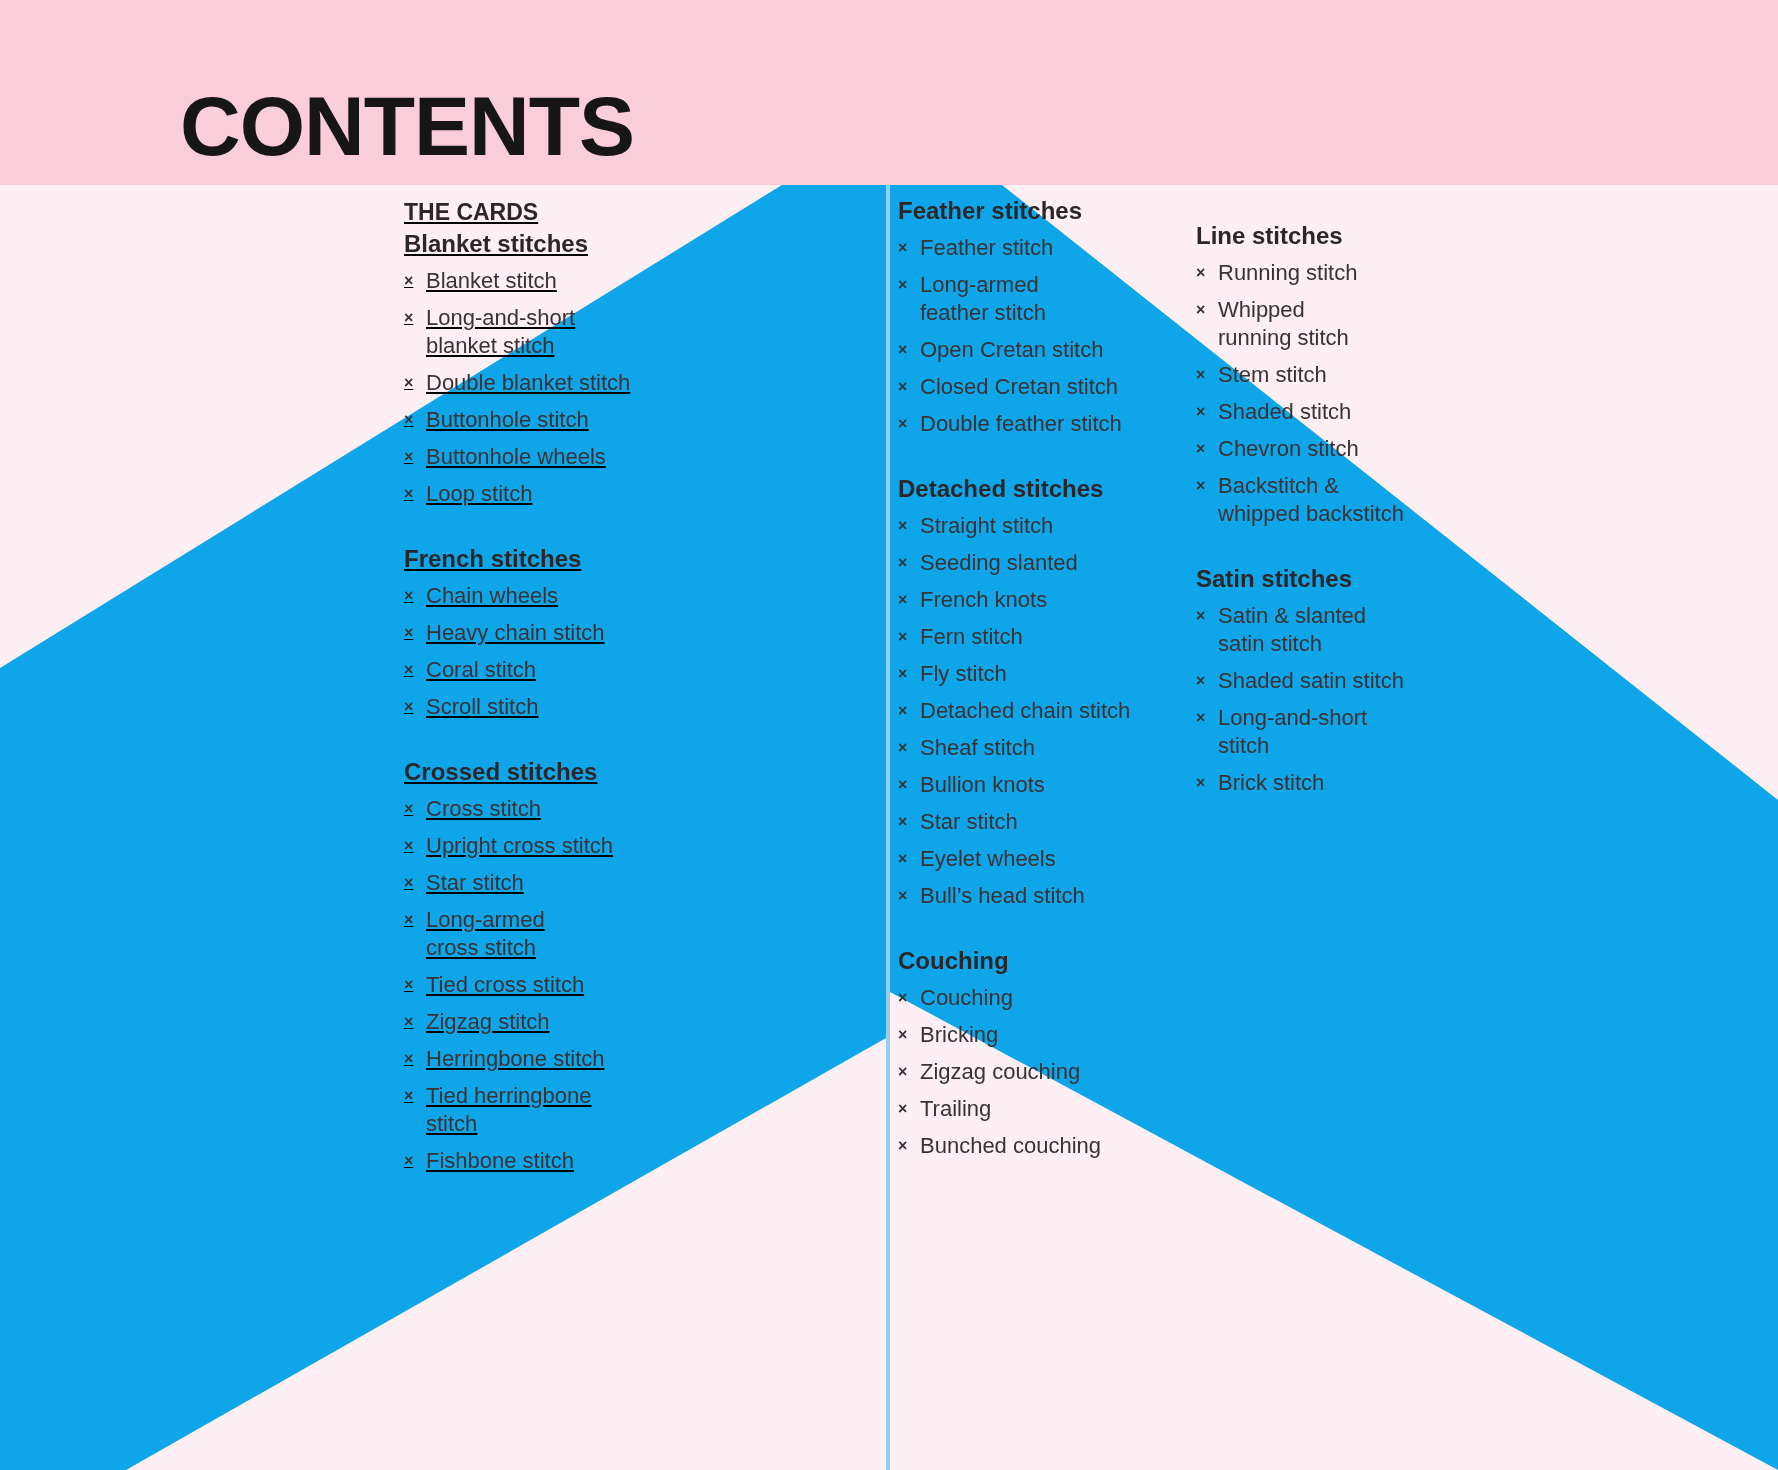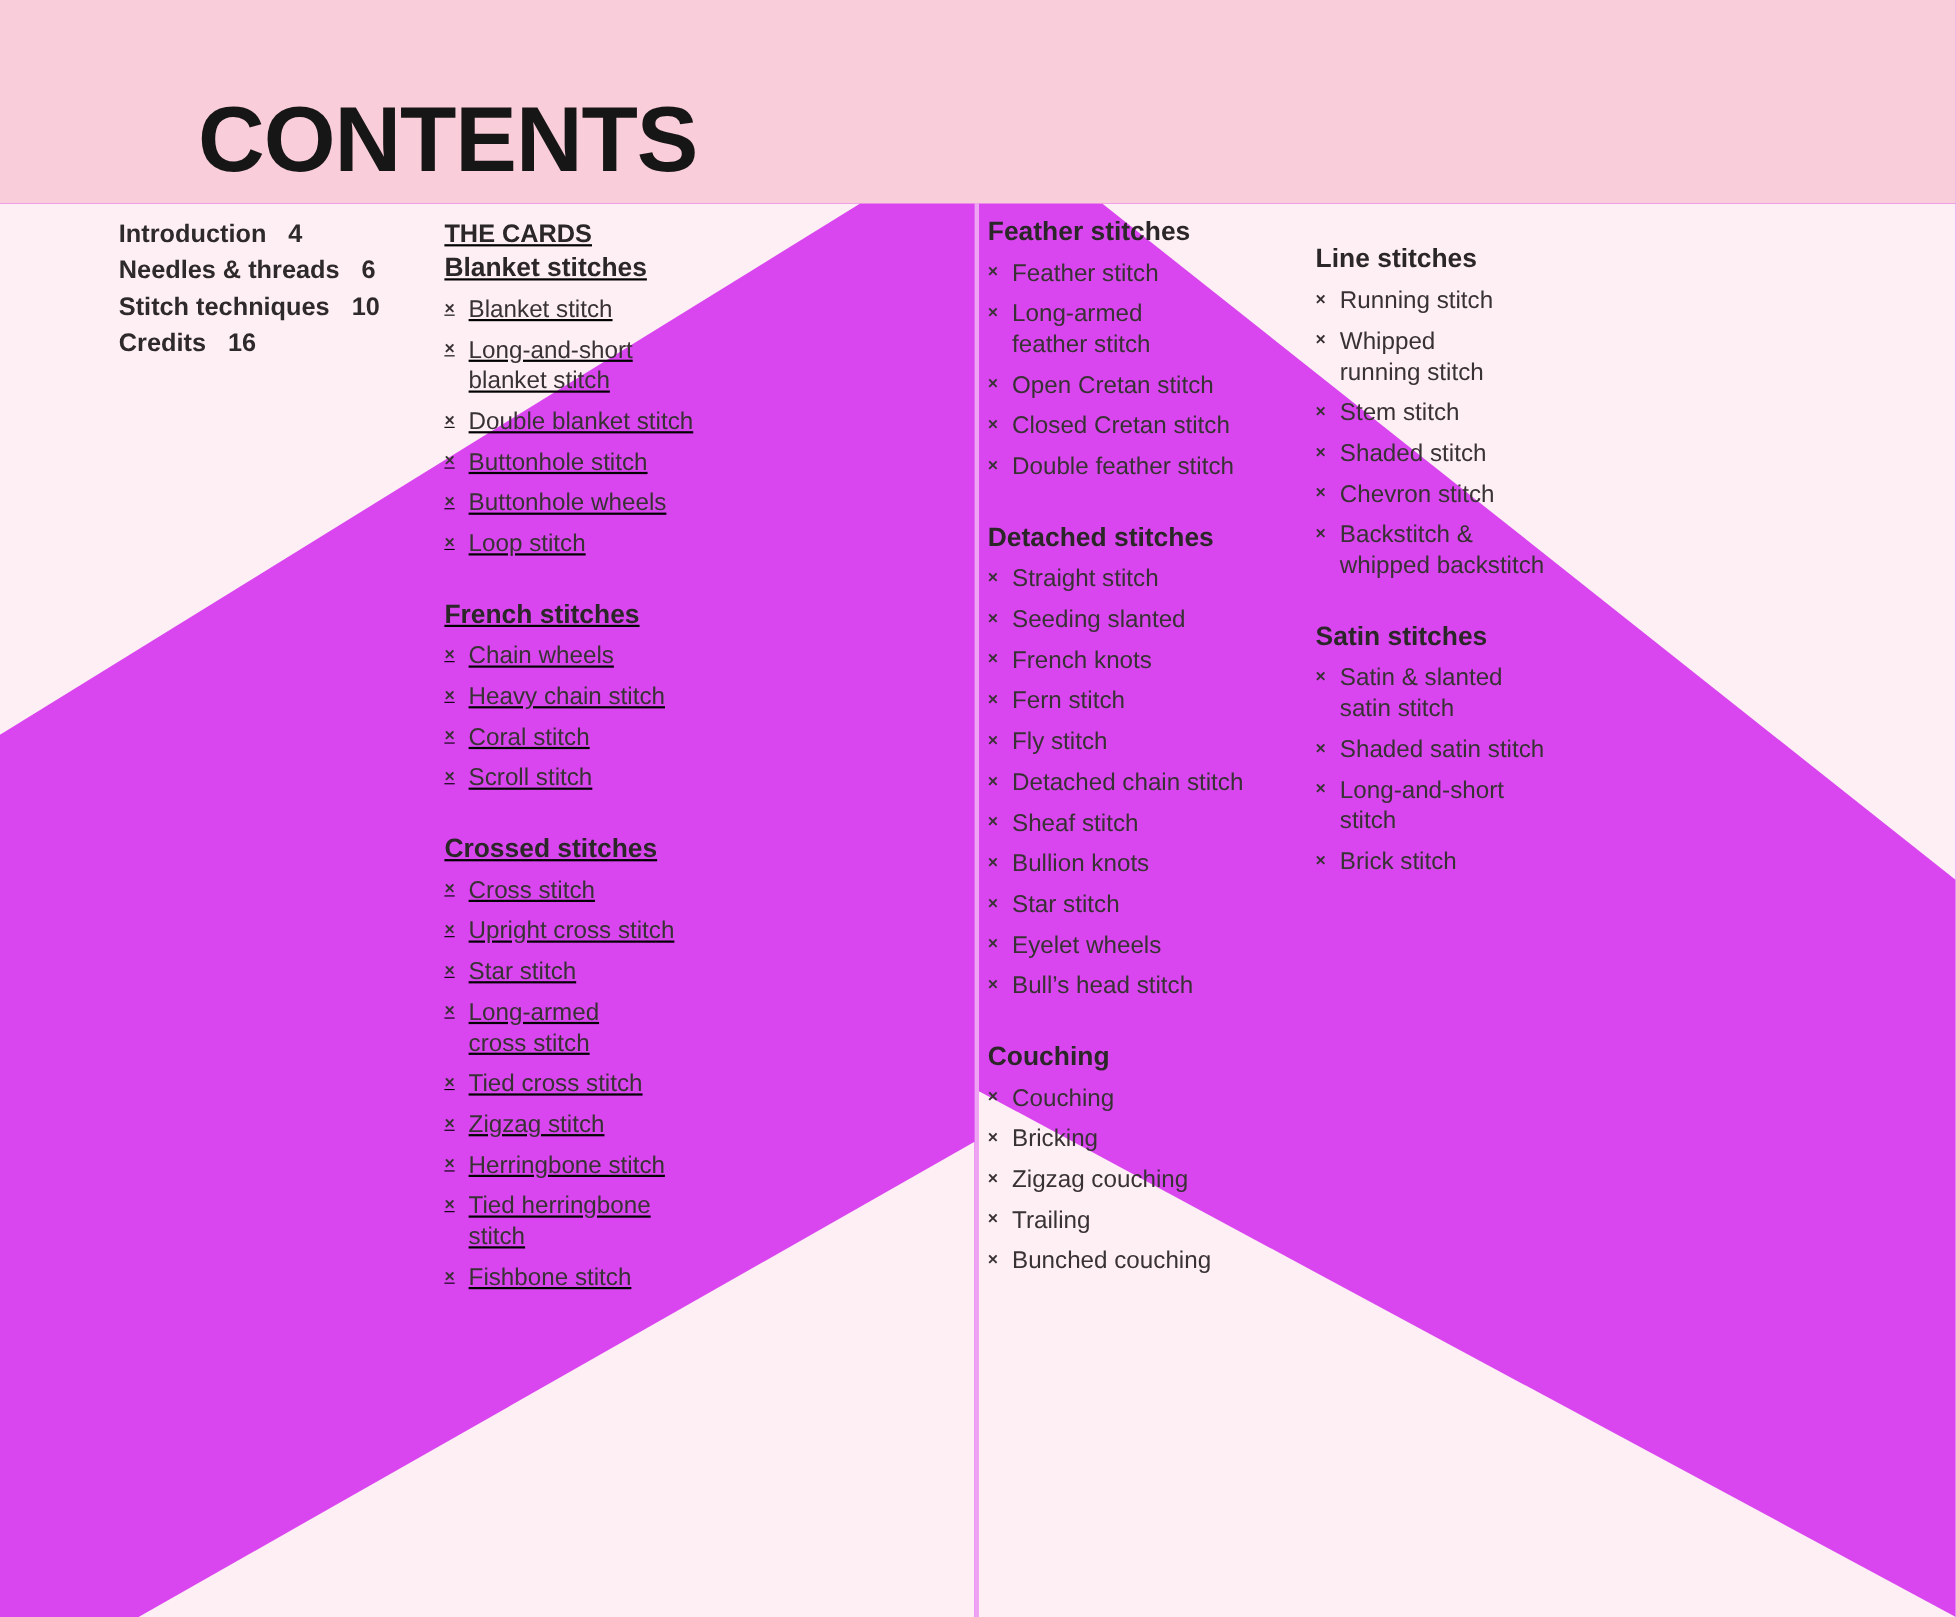--- a/index.html
+++ b/index.html
@@ -4,21 +4,21 @@
 <style>
   html,body{margin:0;padding:0;}
   body{
     width:1778px;height:1470px;
     font-family:"Liberation Sans","DejaVu Sans",sans-serif;
     -webkit-font-smoothing:antialiased;
     overflow:hidden;
   }
   .page{
     position:relative;width:1778px;height:1470px;
-    background:#d946ef;
+    background:#0ea5e9;
   }
   
   .shape{position:absolute;left:0;top:0;width:1778px;height:1470px;pointer-events:none;}
   .pale{background:#fdeff3;}
   .pale-top-left{clip-path:polygon(0px 185px,782px 185px,0px 668px);}
   .pale-bottom-left{clip-path:polygon(886px 1038px,886px 1470px,126px 1470px);}
   .pale-top-right{clip-path:polygon(1002px 185px,1778px 185px,1778px 800px);}
   .pale-bottom-right{clip-path:polygon(890px 992px,1778px 1470px,890px 1470px);}
   .top-band{position:absolute;left:0;top:0;width:1778px;height:185px;background:#f9cdd9;}
   .page-divider{
@@ -69,38 +69,20 @@
 
   <div class="shape pale pale-top-left"></div>
   <div class="shape pale pale-bottom-left"></div>
   <div class="shape pale pale-top-right"></div>
   <div class="shape pale pale-bottom-right"></div>
   <div class="top-band"></div>
   <div class="page-divider"></div>
 
   <div class="title">CONTENTS</div>
 
-  <div class="col" id="col-front">
-      <div class="front-row">
-        <span class="front-label">Introduction</span>
-        <span class="front-page">4</span>
-      </div>
-      <div class="front-row">
-        <span class="front-label">Needles &amp; threads</span>
-        <span class="front-page">6</span>
-      </div>
-      <div class="front-row">
-        <span class="front-label">Stitch techniques</span>
-        <span class="front-page">10</span>
-      </div>
-      <div class="front-row">
-        <span class="front-label">Credits</span>
-        <span class="front-page">16</span>
-      </div>
-    </div>
 
   <div class="col" id="toc-col-0">
       <div class="lead-title">THE CARDS</div>
       <div class="section">
         <div class="section-title">Blanket stitches</div>
         <div class="item">
           <span class="bullet">×</span>
           <span class="item-text">Blanket stitch</span>
         </div>
         <div class="item">

